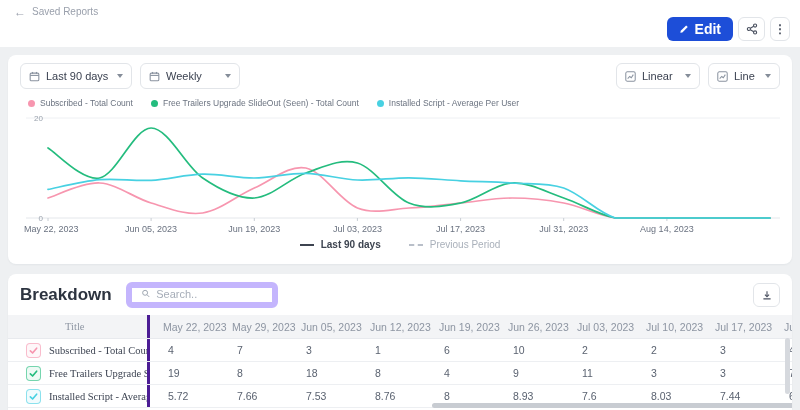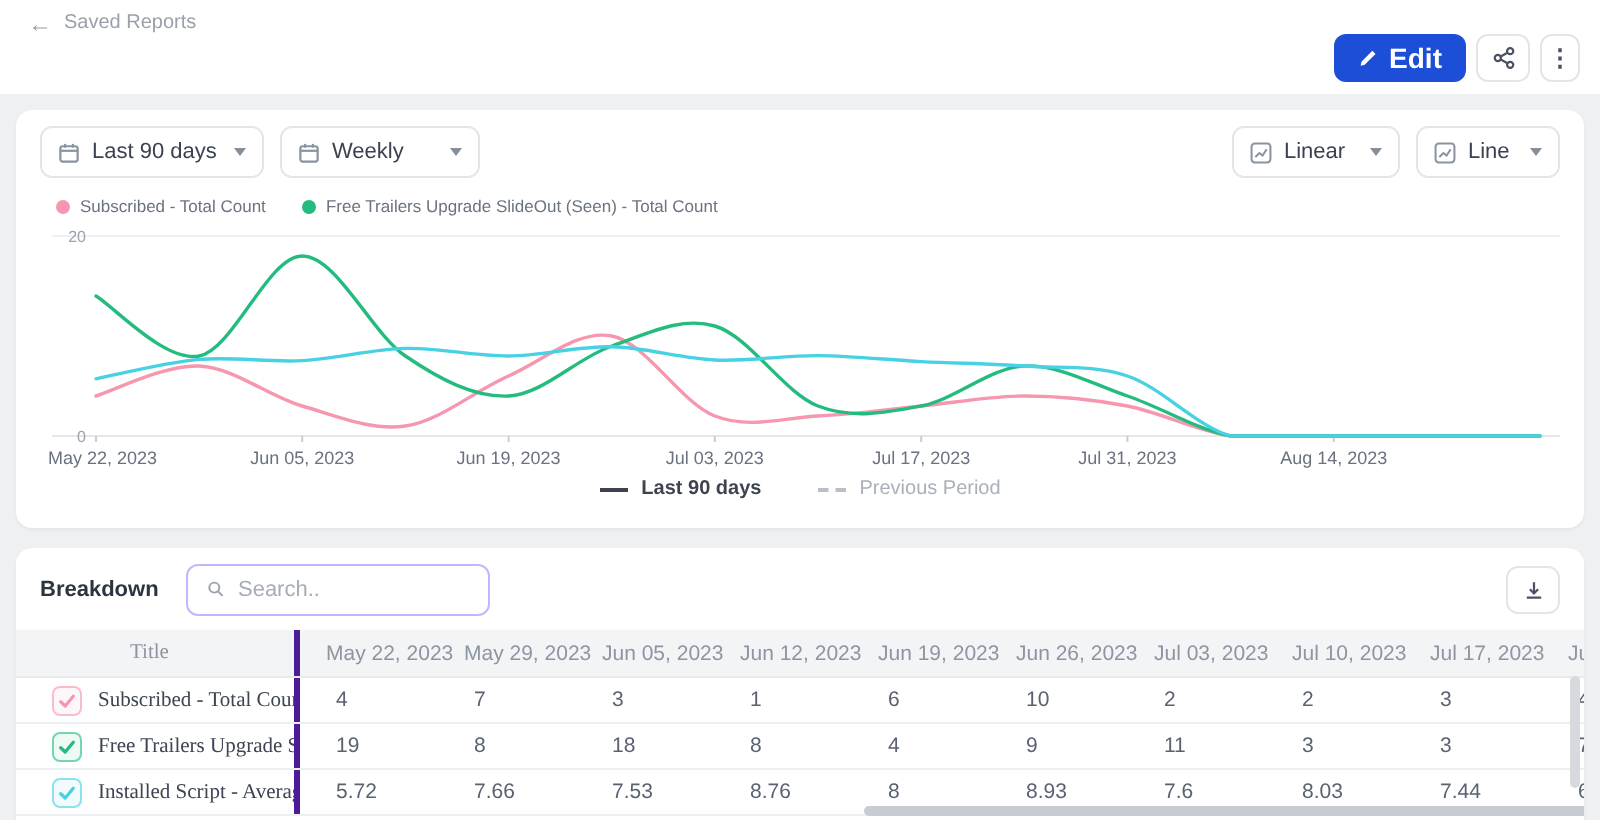--- a/index.html
+++ b/index.html
@@ -45,22 +45,22 @@
   .xl { font-size: 9px; fill: #6a7280; font-family: "Liberation Sans", sans-serif; }
   .period-legend { display: flex; justify-content: center; align-items: center; gap: 28px; margin-top: 1px; }
   .p-item { display: flex; align-items: center; gap: 7px; font-size: 10px; cursor: pointer; }
   .p-line { width: 14px; border-top: 2px solid #3d4450; }
   .p-line.dashed { border-top: 2px dashed #b9bfc9; }
   .p-cur { color: #3d4450; font-weight: 700; }
   .p-prev { color: #a9b0ba; }
   
   .breakdown-card { margin-top: 10px; padding-top: 7px; position: relative; height: 146px; overflow: hidden; }
   .bd-header { display: flex; align-items: center; gap: 14px; padding: 0 12px; height: 27px; }
-  .bd-title { font-size: 11px; font-weight: 700; color: #2d3440; }
-  .search-box { display: flex; align-items: center; gap: 6px; border: 1px solid #c4b5fd; border-radius: 6px;
+  .bd-title { font-size: 17px; font-weight: 700; color: #2d3440; }
+  .search-box { display: flex; align-items: flex-start; gap: 6px; border: 6px solid #c4b5fd; border-radius: 6px;
                 height: 26px; width: 152px; padding: 0 9px; background: #fff; }
   .search-box input { border: none; outline: none; font-size: 11px; color: #3a4150; width: 100%;
                       font-family: inherit; background: transparent; }
   .search-box input::placeholder { color: #a6adb8; }
   .btn-dl { position: absolute; right: 12px; top: 9px; }
   .bd-table { margin-top: 7px; width: 100%; overflow: hidden; }
   .t-row { display: flex; align-items: center; height: 23px; border-bottom: 1px solid #edeff2; width: 832px; background: #fff; }
   .t-head { background: #f3f4f6; height: 24px; border-bottom: 1px solid #e8eaee; }
   .t-cell { width: 69px; flex: none; padding-left: 18px; font-size: 10.5px; color: #5a6270; white-space: nowrap; }
   .t-head .t-cell { color: #8d95a2; padding-left: 13px; }
@@ -147,20 +147,24 @@
     </div>
 
     <div class="series-legend" id="seriesLegend">
         <span class="lg-item">
           <span class="lg-dot" style="background: rgb(247, 150, 175);"></span>
           <span>Subscribed - Total Count</span>
         </span>
         <span class="lg-item">
           <span class="lg-dot" style="background: rgb(36, 188, 126);"></span>
           <span>Free Trailers Upgrade SlideOut (Seen) - Total Count</span>
+        </span>
+        <span class="lg-item">
+          <span class="lg-dot" style="background: rgb(72, 209, 226);"></span>
+          <span>Installed Script - Average Per User</span>
         </span>
       </div>
 
     <div class="chart-wrap">
       <svg id="chartSvg" width="760" height="128" viewBox="0 0 760 128">
           <line x1="6" y1="8" x2="760" y2="8" stroke="#eef0f3" stroke-width="1"></line>
           <line x1="6" y1="108" x2="760" y2="108" stroke="#e4e7eb" stroke-width="1"></line>
           <text x="23" y="11" class="ax" text-anchor="end">20</text>
           <text x="23" y="111" class="ax" text-anchor="end">0</text>
           <line x1="28.0" y1="108" x2="28.0" y2="111" stroke="#c9ced4" stroke-width="1"></line>

